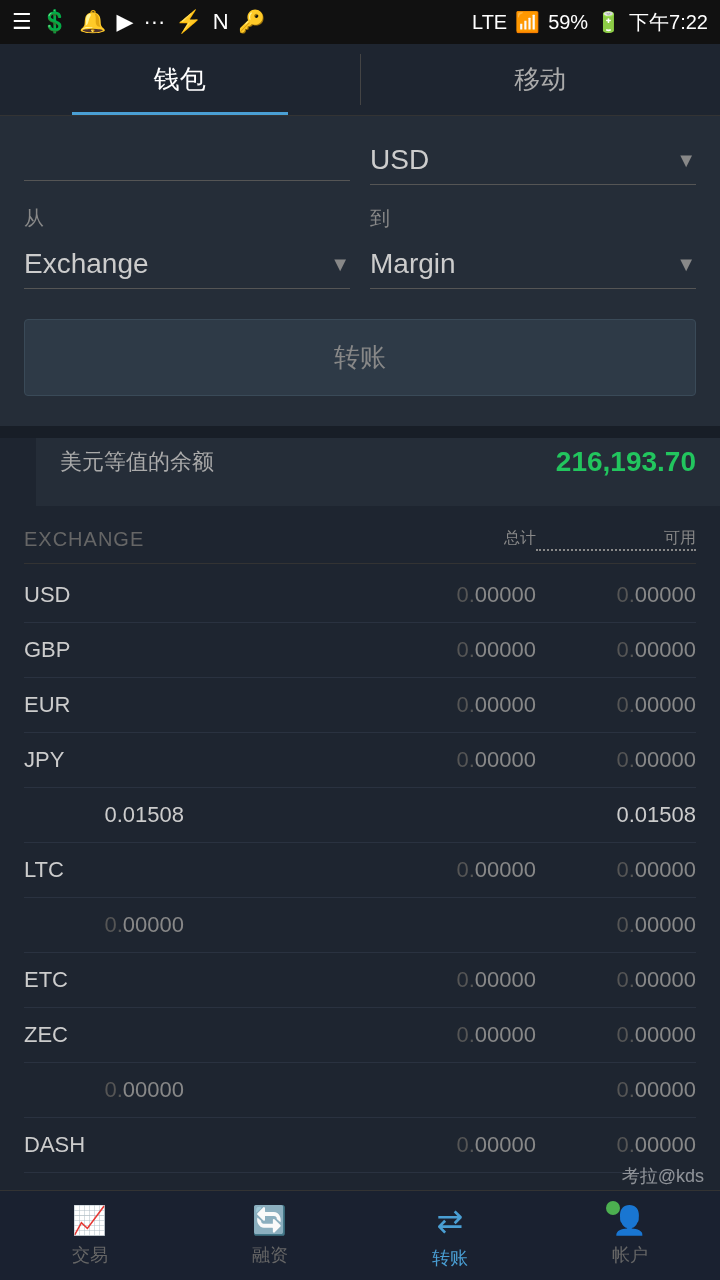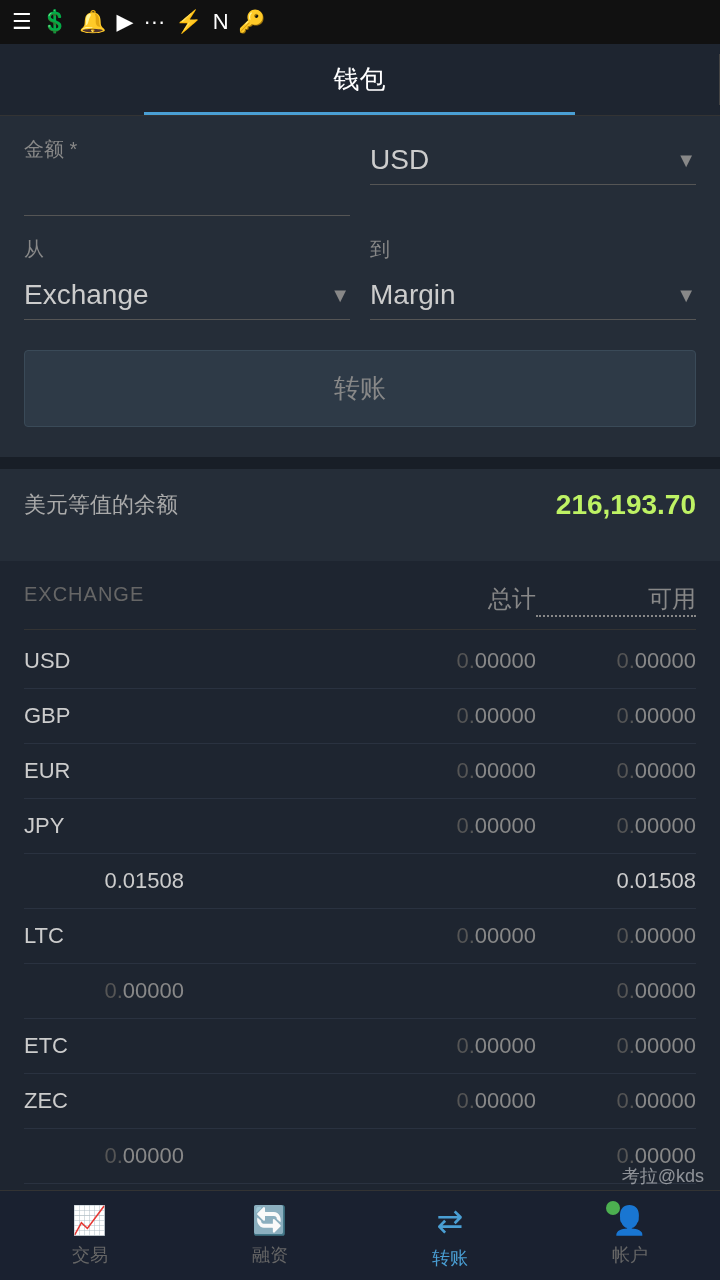--- a/index.html
+++ b/index.html
@@ -126,35 +126,36 @@
 
     
     .section-divider {
       height: 12px;
       background: #181e27;
     }
 
     
     .balance-section {
       background: #252d38;
-      padding: 20px 24px;
+      padding: 8px 24px;
+      margin-left: 36px;
     }
     .balance-row {
       display: flex;
       justify-content: space-between;
       align-items: center;
       margin-bottom: 20px;
     }
     .balance-label {
       font-size: 22px;
       color: #aaa;
     }
     .balance-value {
       font-size: 28px;
-      color: #bef264;
+      color: #22c55e;
       font-weight: bold;
     }
 
     
     .exchange-section {
       background: #1e2530;
       padding: 10px 24px;
     }
     .exchange-header {
       display: flex;
@@ -163,21 +164,21 @@
       border-bottom: 1px solid #333;
       margin-bottom: 4px;
     }
     .exchange-title {
       font-size: 20px;
       color: #666;
       letter-spacing: 1px;
       flex: 1;
     }
     .col-header {
-      font-size: 24px;
+      font-size: 16px;
       color: #888;
       width: 160px;
       text-align: right;
     }
     .col-header.available {
       border-bottom: 2px dotted #888;
       font-family: Liberation Mono, monospace;
     }
 
     .exchange-row {
@@ -267,36 +268,45 @@
   <div class="status-left">
     <span>☰</span>
     <span>💲</span>
     <span>🔔</span>
     <span>▶</span>
     <span>···</span>
     <span>⚡</span>
     <span>N</span>
     <span>🔑</span>
   </div>
+  <div class="status-right">
+    <span>LTE</span>
+    <span>📶</span>
+    <span>59%</span>
+    <span>🔋</span>
+    <span>下午7:22</span>
+  </div>
 </div>
 
 <div class="scrollable">
 
   <div class="tab-header">
     <div class="tab-item active">
       <span>钱包</span>
     </div>
     <div class="tab-divider"></div>
+    <div class="tab-item">
+      <span>移动</span>
+    </div>
   </div>
 
   <div class="form-section">
     <div class="form-row">
 
       <div class="form-group">
-        <div class="form-label">金额 *</div>
         <input class="form-input" type="text" value="" style="">
       </div>
 
       <div class="form-group">
         <div class="form-select">
           <span class="form-select-value">USD</span>
           <span class="dropdown-arrow">▼</span>
         </div>
       </div>
     </div>

